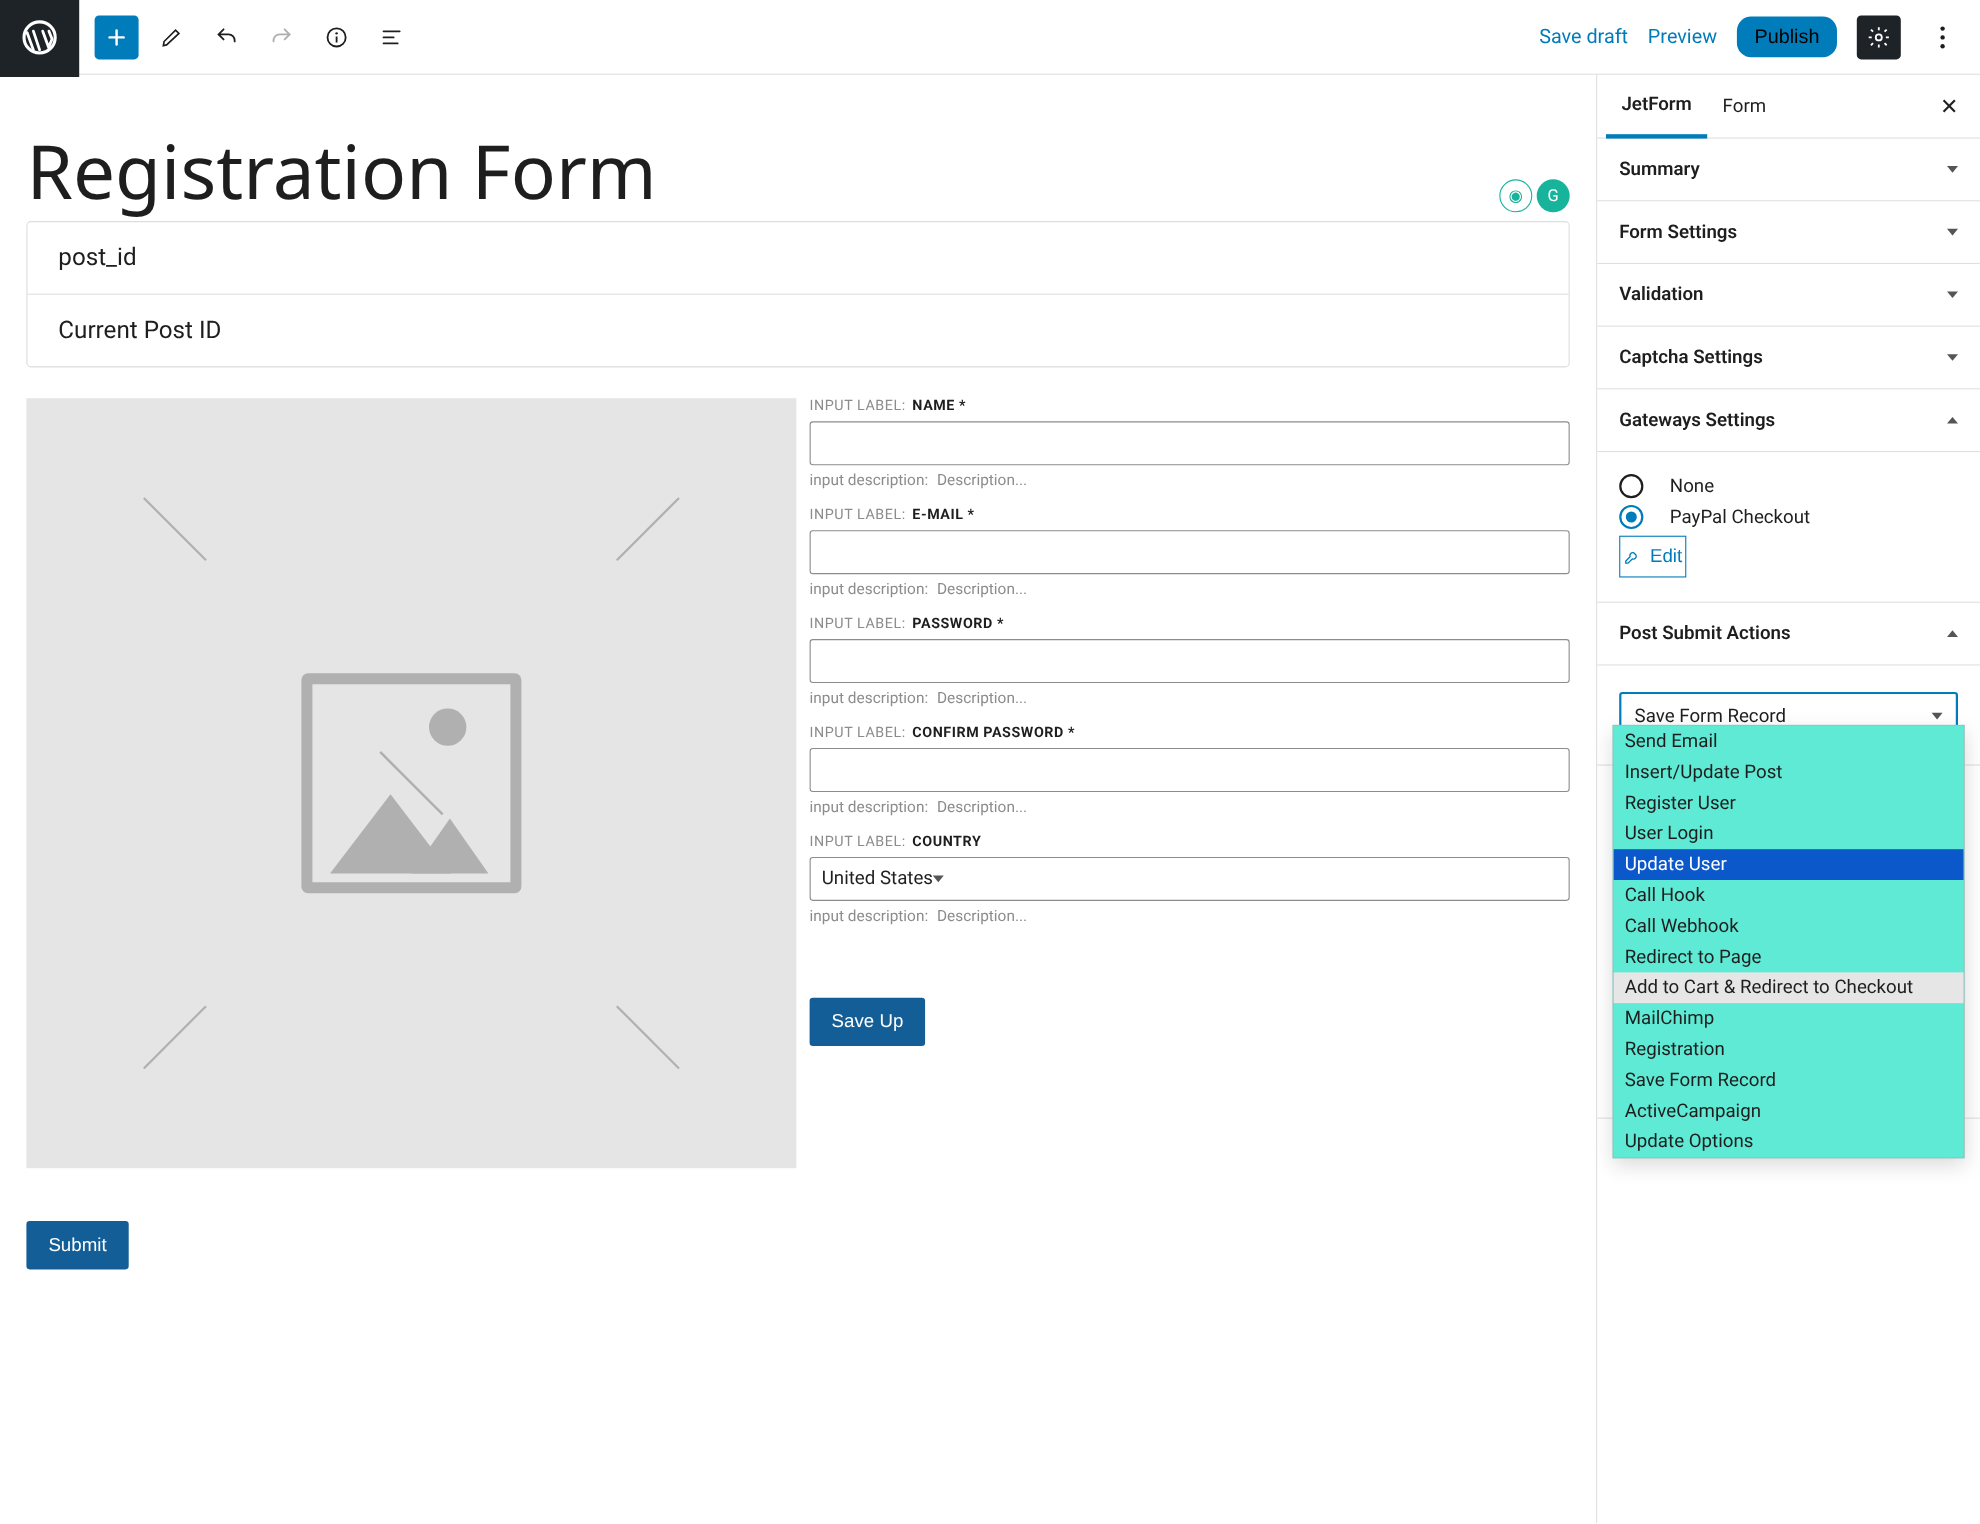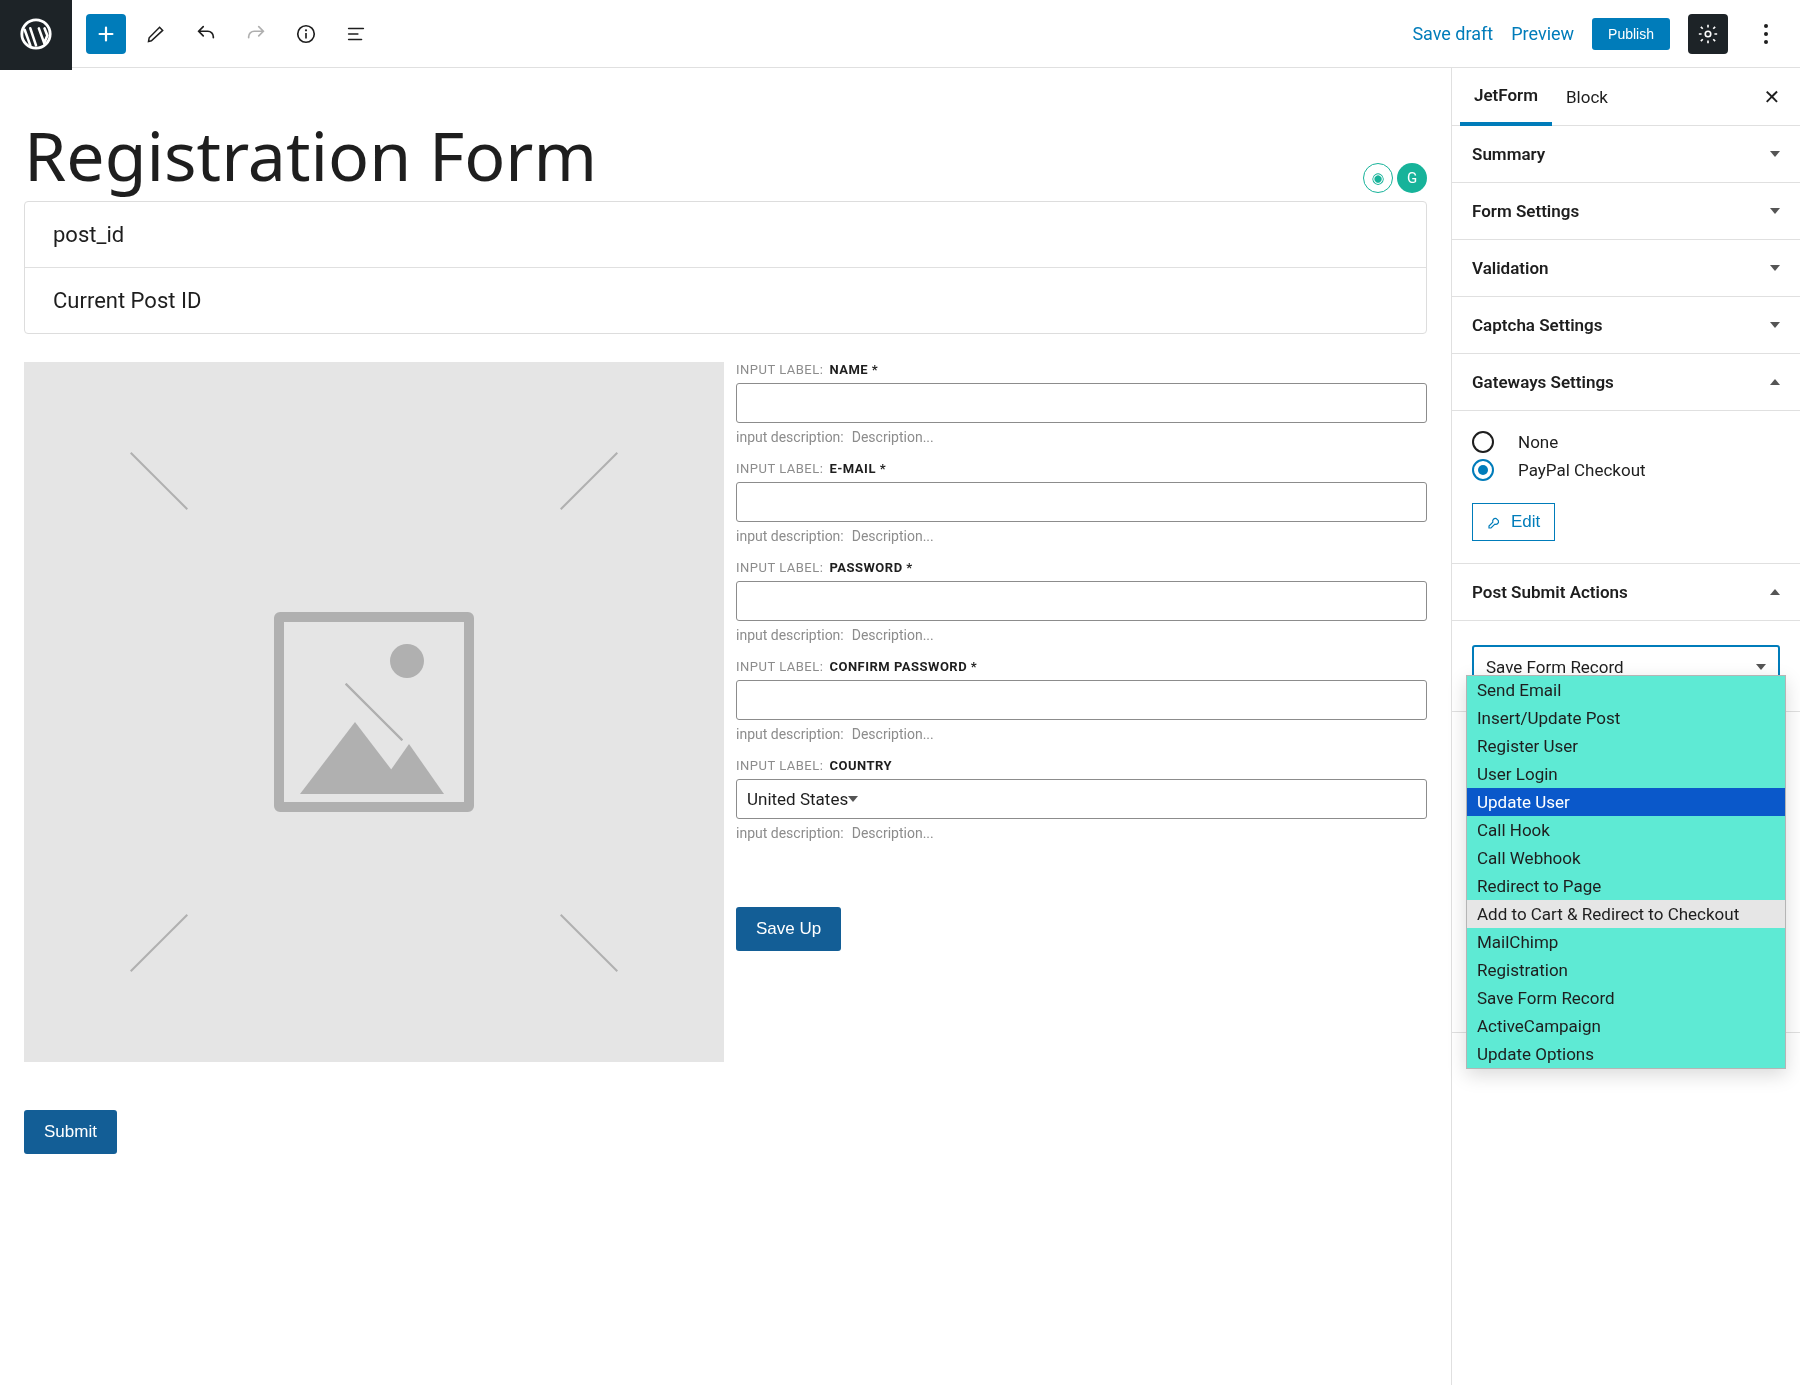--- a/index.html
+++ b/index.html
@@ -22,21 +22,21 @@
   }
   .wp-badge {
     width: 72px; height: 72px; background: #1d2327; display:flex; align-items:center; justify-content:center;
   }
   .toolbar-left { display:flex; align-items:center; gap: 10px; padding-left: 14px; }
   .icon-btn { width: 40px; height: 40px; display:flex; align-items:center; justify-content:center; border:none; background:transparent; border-radius:4px; cursor:pointer; color:#1e1e1e; }
   .icon-btn.primary { background:#007cba; color:#fff; }
   .icon-btn.dark { background:#1d2327; color:#fff; }
   .top-right { margin-left:auto; display:flex; align-items:center; gap:18px; padding-right:14px; }
   .link-btn { color:#007cba; font-size:18px; cursor:pointer; }
-  .btn-publish { background:#007cba; color:#ffffff; font-size:14px; padding:8px 16px; border:none; border-radius:3px; cursor:pointer; }
+  .btn-publish { background:#007cba; color:#000000; font-size:18px; padding:8px 16px; border:none; border-radius:13px; cursor:pointer; }
   .main { display:flex; flex:1; overflow:hidden; }
   .canvas { flex:1; padding: 40px 24px; overflow:auto; }
   .page-title { font-size: 68px; font-weight:400; font-family:"Segoe UI",system-ui,sans-serif; }
   .hidden-block { border:1px solid #ddd; border-radius:4px; margin-bottom:28px; background:#fff; }
   .hidden-block .row { padding: 20px 28px; font-size:22px; color:#1e1e1e; }
   .hidden-block .row + .row { border-top:1px solid #e0e0e0; }
   .form-area { display:flex; gap:12px; }
   .imgph {
     width: 700px; height:700px; background:#e5e5e5; display:flex; align-items:center; justify-content:center; position:relative;
   }
@@ -68,21 +68,21 @@
   .tab { padding:0 14px; height:58px; display:flex; align-items:center; font-size:17px; font-weight:600; color:#1e1e1e; cursor:pointer; }
   .tab.inactive { font-weight:400; }
   .tab.active { border-bottom:4px solid #007cba; }
   .tab-close { margin-left:auto; width:40px; height:40px; display:flex; align-items:center; justify-content:center; cursor:pointer; font-size:20px;}
   .panel-row { border-bottom:1px solid #e0e0e0; padding:18px 20px; display:flex; align-items:center; justify-content:space-between; font-size:17px; font-weight:600; cursor:pointer;}
   .panel-content { padding: 14px 20px 22px; border-bottom:1px solid #e0e0e0;}
   .radio-row { display:flex; align-items:center; gap:24px; margin:6px 0; font-size:17px;}
   .radio { width:22px; height:22px; border:2px solid #1e1e1e; border-radius:50%; display:inline-flex; align-items:center; justify-content:center;}
   .radio.checked { border-color:#007cba;}
   .radio.checked::after { content:""; width:10px;height:10px;border-radius:50%;background:#007cba;}
-  .edit-btn { margin-top:16px; display:inline-flex; align-items:center; gap:8px; border:1px solid #007cba; color:#007cba; padding:8px 14px; font-size:17px; cursor:pointer; background:#fff;}
+  .edit-btn { display:inline-flex; align-items:center; gap:8px; border:1px solid #007cba; color:#007cba; padding:8px 3px; font-size:17px; cursor:pointer; background:#fff;}
   .dropdown-box {
     border:2px solid #007cba; border-radius:3px; padding:10px 12px; display:flex; align-items:center; justify-content:space-between; font-size:17px; cursor:pointer; margin:10px 0 0;
   }
   .options-list { position:absolute; left:14px; right:14px; background:#5eead4; border:1px solid #b5b5b5; box-shadow:0 6px 18px rgba(0,0,0,.15); z-index:50;}
   .options-list .opt { padding:4px 10px; font-size:17px; cursor:pointer; }
   .options-list .opt.highlight { background:#0a58ca; color:#fff;}
   .options-list .opt.hover { background:#e6e6e6; }
   .chev { width:0;height:0;border-left:5px solid transparent;border-right:5px solid transparent;border-top:6px solid #555; }
   .chev-up { border-top:none;border-bottom:6px solid #555;}
   .title-row { position:relative; }
@@ -223,21 +223,21 @@
           <button class="signup-btn">Save Up</button>
         </div>
       </div>
 
       <button class="submit-btn">Submit</button>
     </div>
 
     <div class="sidebar">
       <div class="tabs">
         <div class="tab active">JetForm</div>
-        <div class="tab inactive">Block</div>
+        <div class="tab inactive">Form</div>
         <div class="tab-close">✕</div>
       </div>
 
       <div class="panel-row">
         <span>Summary</span>
           <span class="chev"></span>
       </div>
       <div class="panel-row">
         <span>Form Settings</span>
           <span class="chev"></span>

